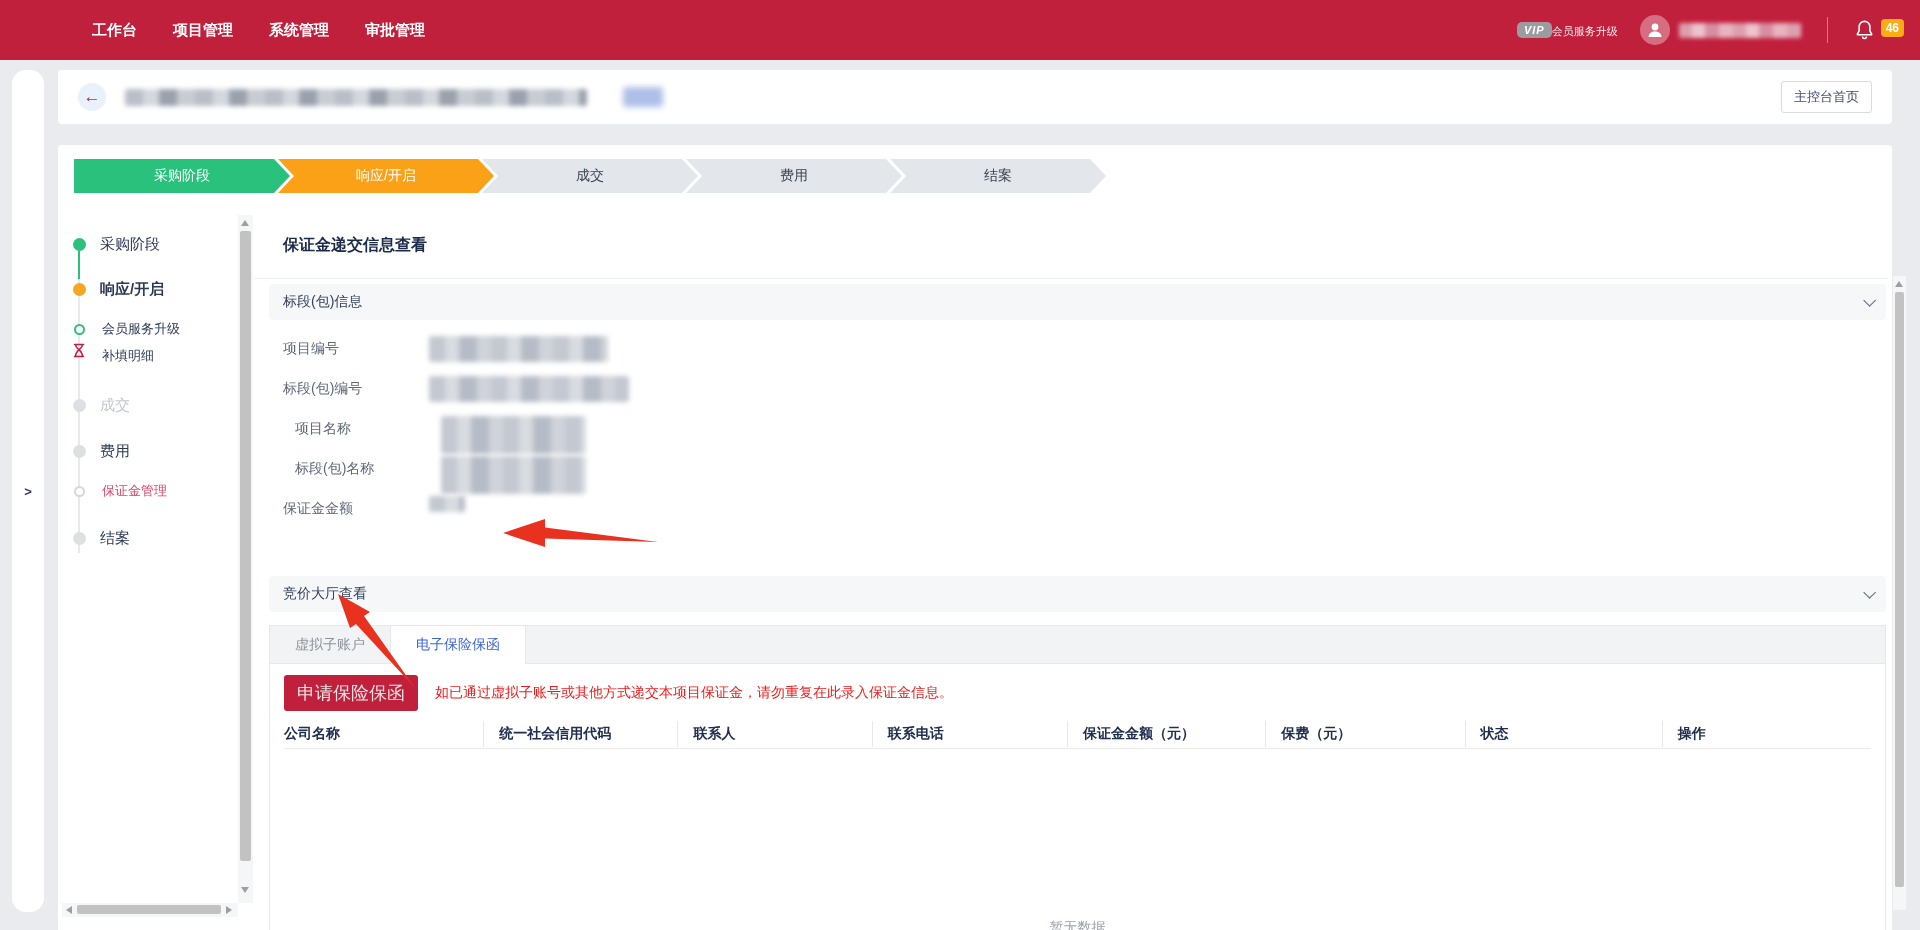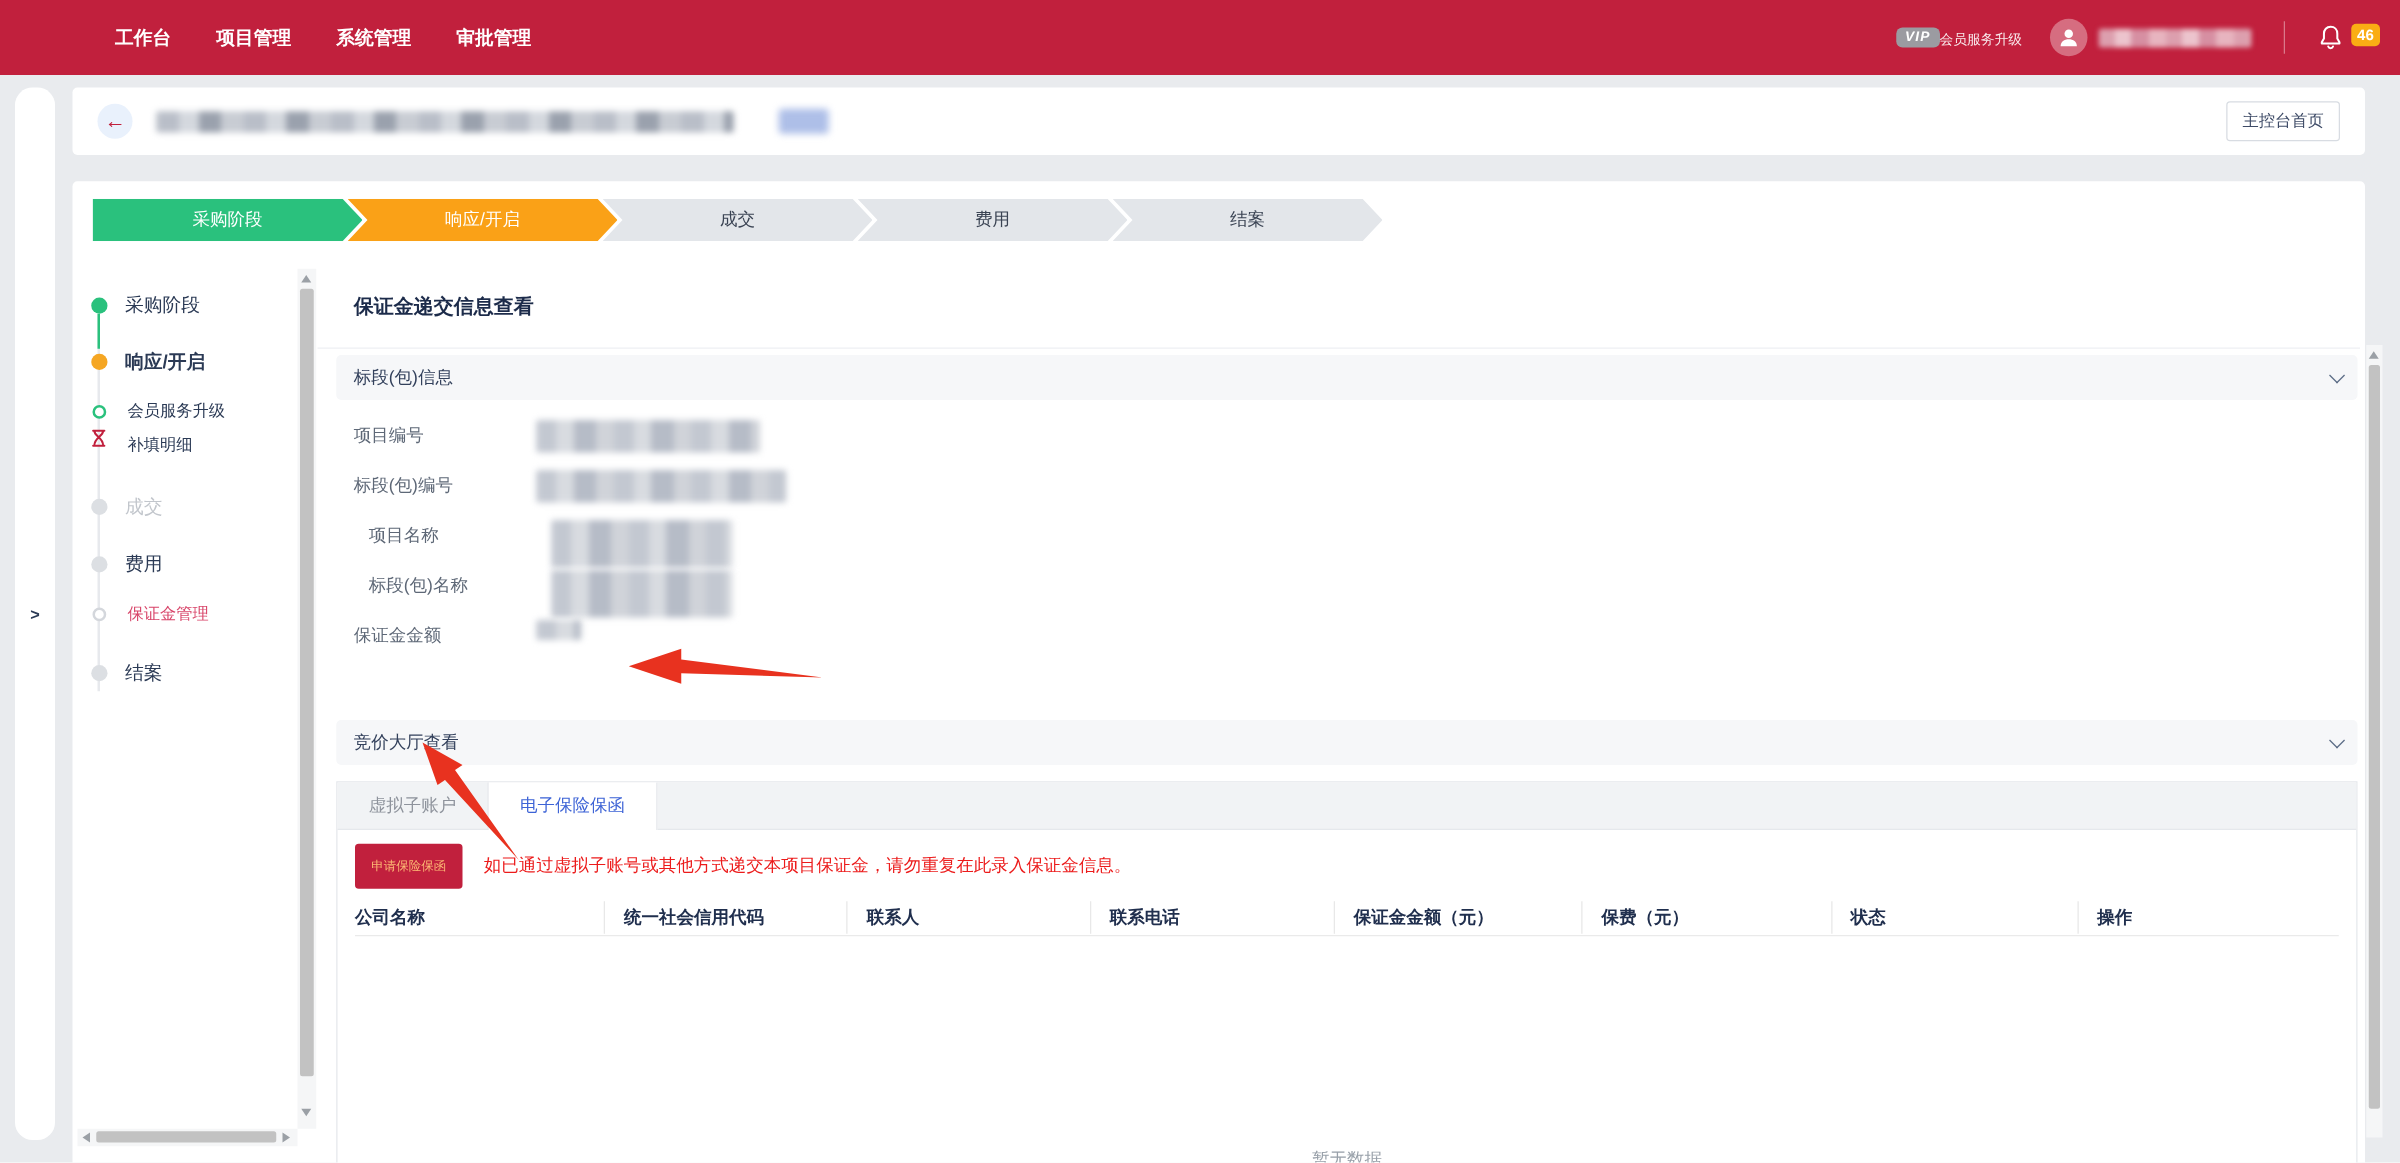--- a/index.html
+++ b/index.html
@@ -102,21 +102,21 @@
   .val-blur { border-radius:2px; filter:blur(2.5px);
     background:repeating-linear-gradient(90deg,#c3c8d1 0 16px,#d8dbe0 16px 30px,#b6bcc7 30px 48px,#d0d3d9 48px 62px); }
   
   .tab-panel { margin:13px 2px 0 15px; height:394px; border:1px solid #E5E8EC; background:#fff; }
   .tab-bar { height:38px; background:#F1F3F5; border-bottom:1px solid #E5E8EC; display:flex; }
   .tab { padding:0 25px; display:flex; align-items:center; font-size:14px; color:#8E939C;
     border-right:1px solid #E5E8EC; cursor:pointer; }
   .tab.active { background:#fff; color:#3D63D6; margin-bottom:-1px; }
   .panel-body { padding:11px 14px 0 14px; }
   .action-row { display:flex; align-items:center; }
-  .apply-btn { background:#C1203D; color:#fdba74; font-size:10px; height:36px; padding:0 13px;
+  .apply-btn { background:#C1203D; color:#e5e5e5; font-size:18px; height:36px; padding:0 13px;
     border:none; border-radius:3px; cursor:pointer; white-space:nowrap; }
   .warning { color:#EC1B1B; font-size:14px; margin-left:17px; white-space:nowrap; }
   .table-head { display:flex; margin-top:8px; height:30px; align-items:center; border-bottom:1px solid #EAEAEA; }
   .th { font-size:14px; font-weight:bold; color:#202F4E; white-space:nowrap; }
   .th + .th { border-left:1px solid #E8E8E8; padding-left:15px; height:26px; display:flex; align-items:center; }
   .empty-text { text-align:center; color:#98A0A9; font-size:14px; padding-top:170px; }
   
   .annot { position:absolute; left:0; top:0; width:1920px; height:930px; pointer-events:none; z-index:60; }
 </style>
 </head>

